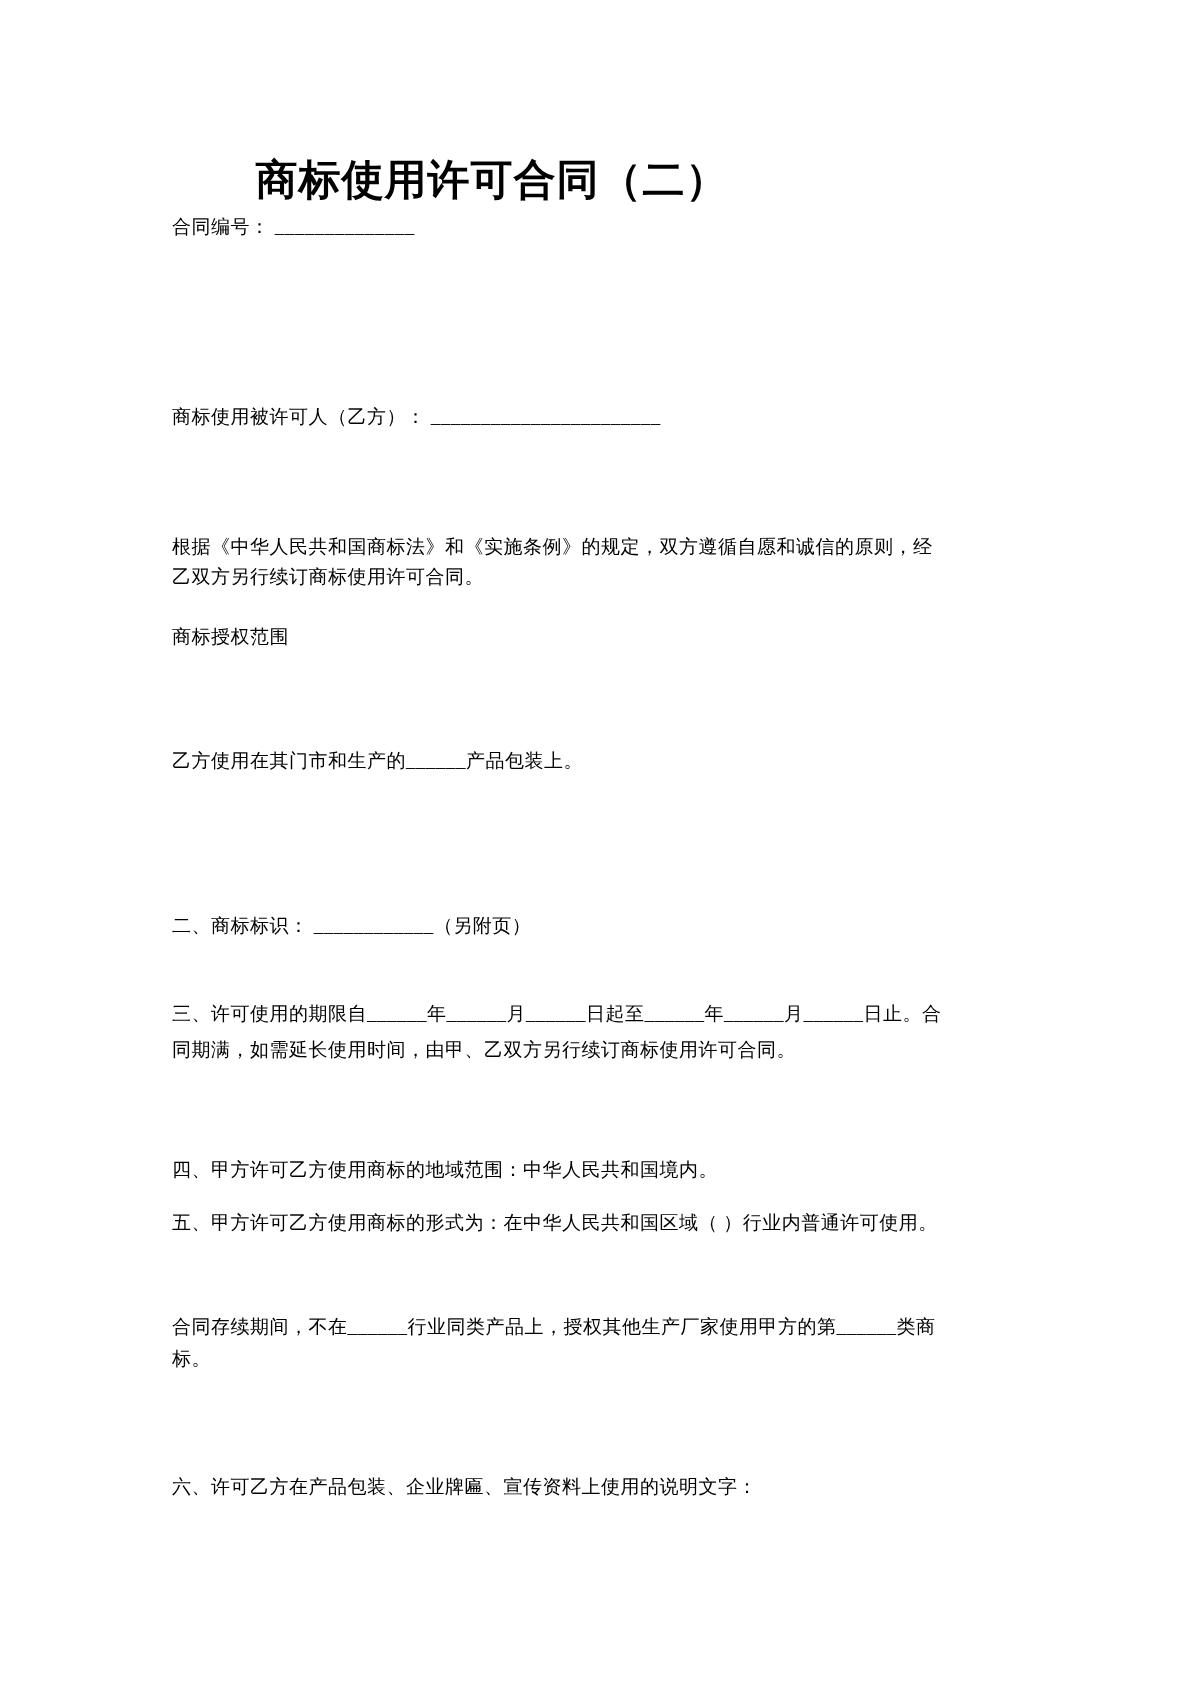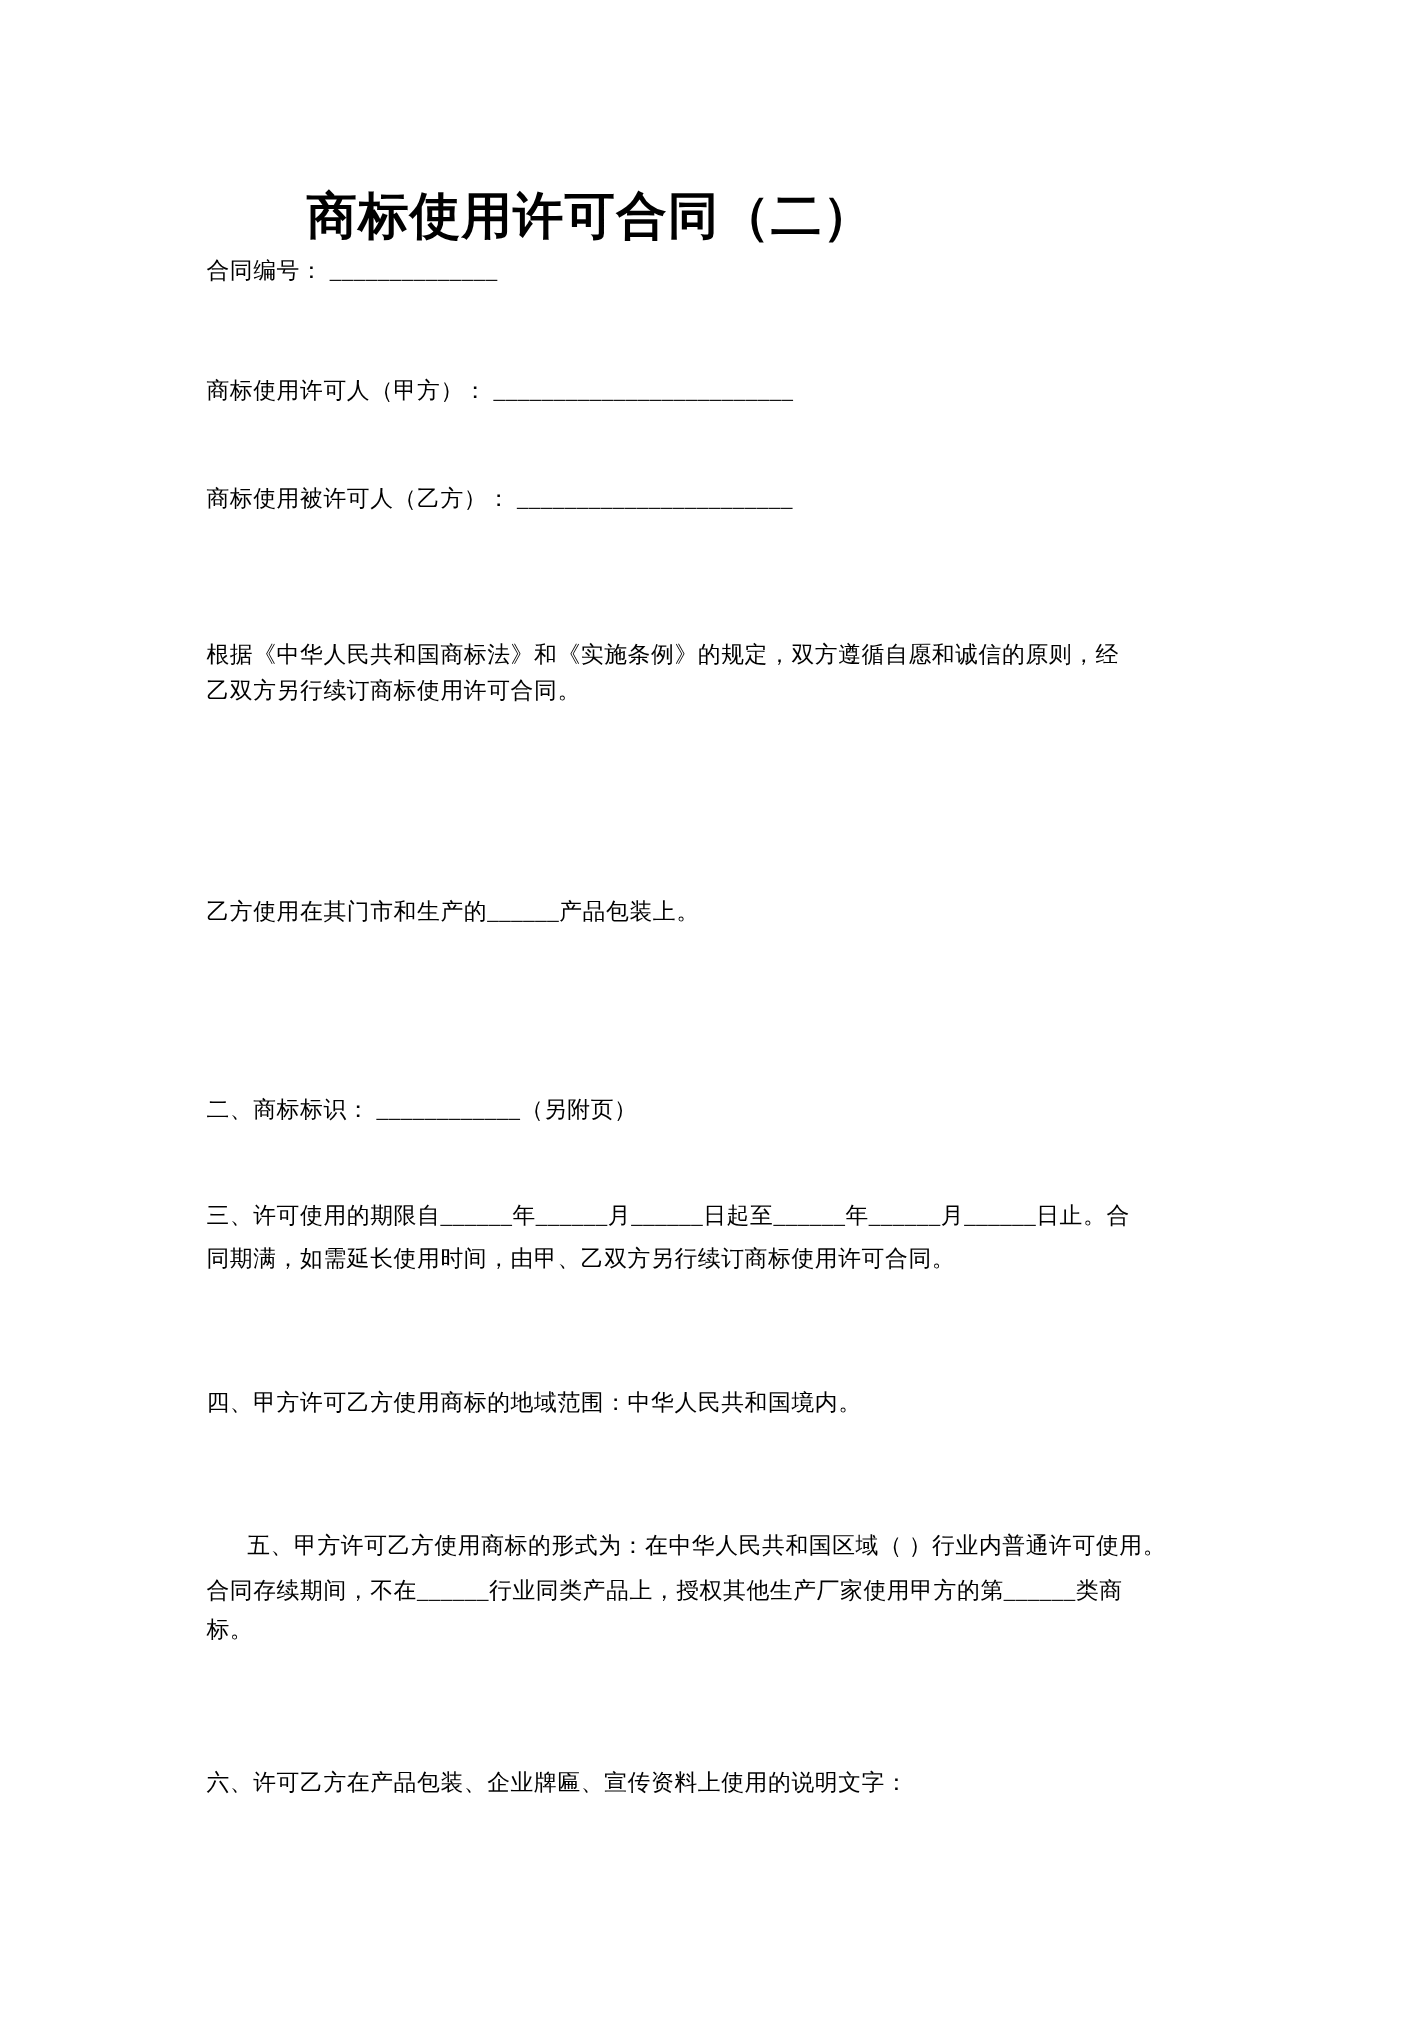--- a/index.html
+++ b/index.html
@@ -42,42 +42,42 @@
   .y-licensee   { top: 403px; }
   .y-pre1       { top: 533px; }
   .y-pre2       { top: 563px; }
   .y-scope      { top: 623px; }
   .y-c1a        { top: 710px; }
   .y-c1b        { top: 747px; }
   .y-c2         { top: 912px; }
   .y-c3a        { top: 1000px; }
   .y-c3b        { top: 1036px; }
   .y-c4         { top: 1156px; }
-  .y-c5a        { top: 1275px; margin-left: 34px; }
+  .y-c5a        { top: 1209px; }
   .y-c5b        { top: 1313px; }
   .y-c5c        { top: 1345px; }
   .y-c6         { top: 1473px; }
 </style>
 </head>
 <body>
 
 <div class="page">
 
   <div class="doc-title">商标使用许可合同（二）</div>
 
   <div class="ln y-contract">合同编号： ______________</div>
 
-  <div class="ln y-licensor">商标使用许可人（甲方）： _________________________</div>
 
   <div class="ln y-licensee">商标使用被许可人（乙方）： _______________________</div>
 
   <div class="ln y-pre1">根据《中华人民共和国商标法》和《实施条例》的规定，双方遵循自愿和诚信的原则，经</div>
 
   <div class="ln y-pre2">乙双方另行续订商标使用许可合同。</div>
 
+  <div class="ln y-scope">商标授权范围</div>
 
 
   <div class="ln y-c1b">乙方使用在其门市和生产的______产品包装上。</div>
 
   <div class="ln y-c2">二、商标标识： ____________（另附页）</div>
 
   <div class="ln y-c3a">三、许可使用的期限自______年______月______日起至______年______月______日止。合</div>
 
   <div class="ln y-c3b">同期满，如需延长使用时间，由甲、乙双方另行续订商标使用许可合同。</div>
 

